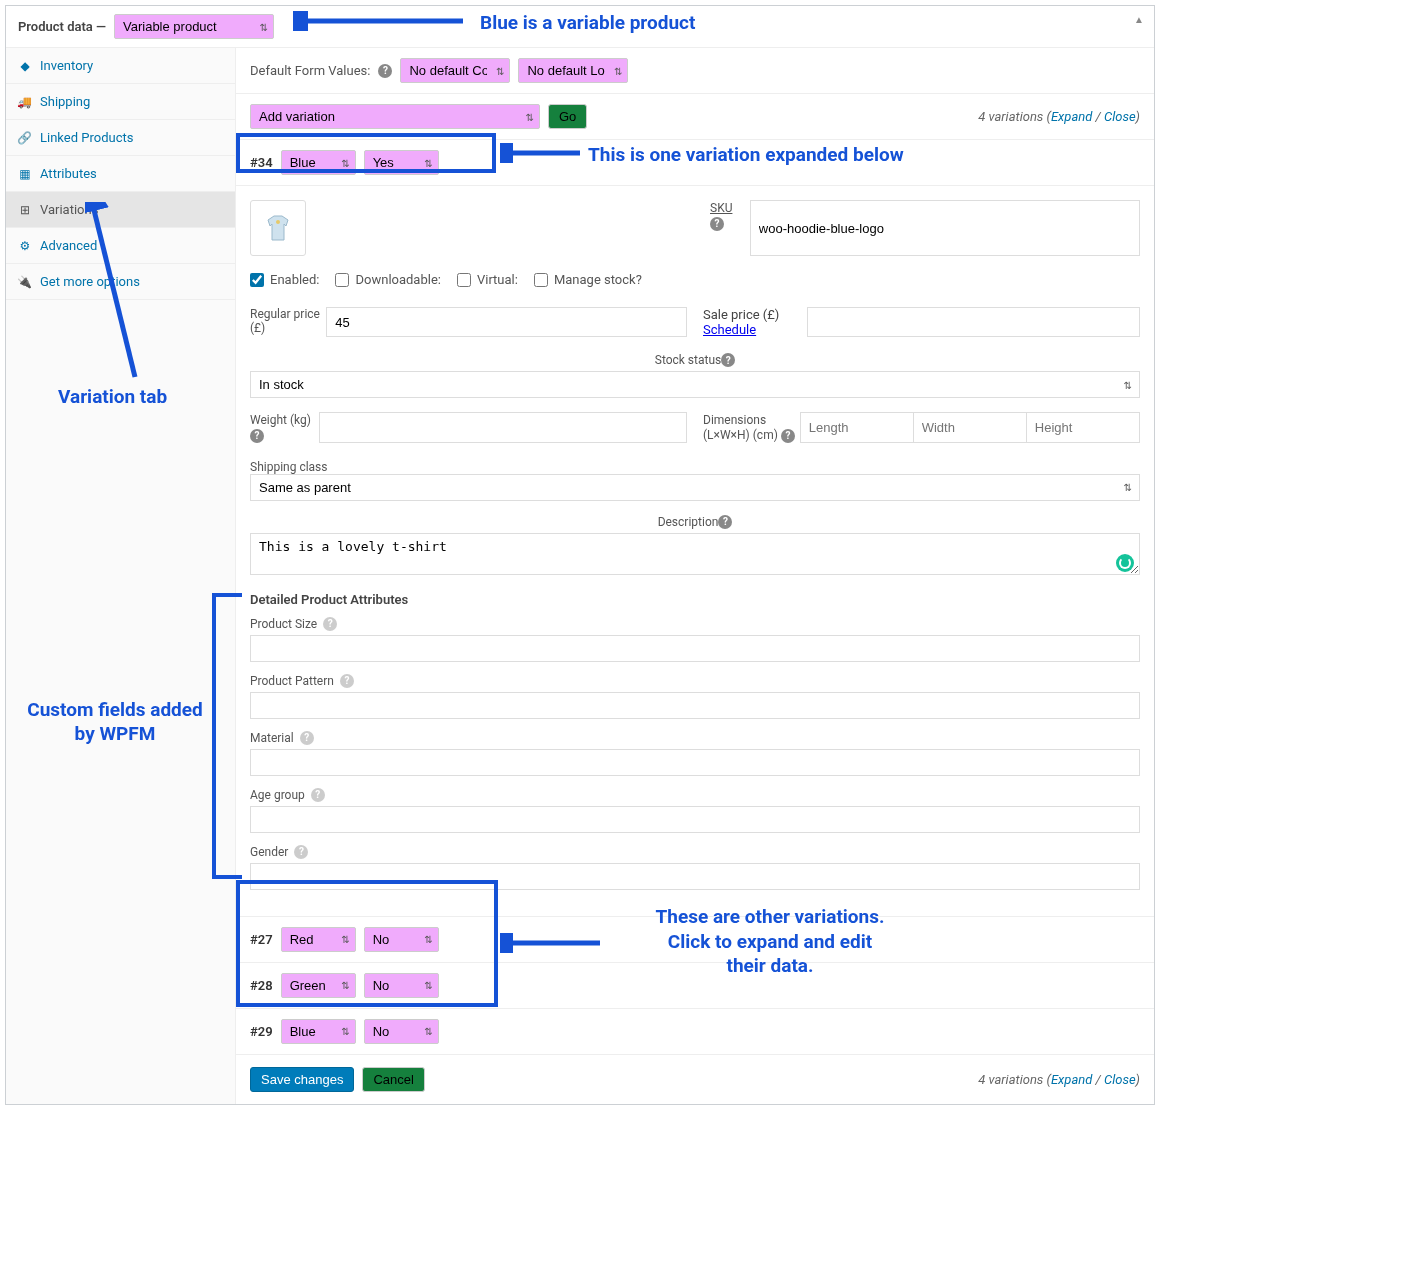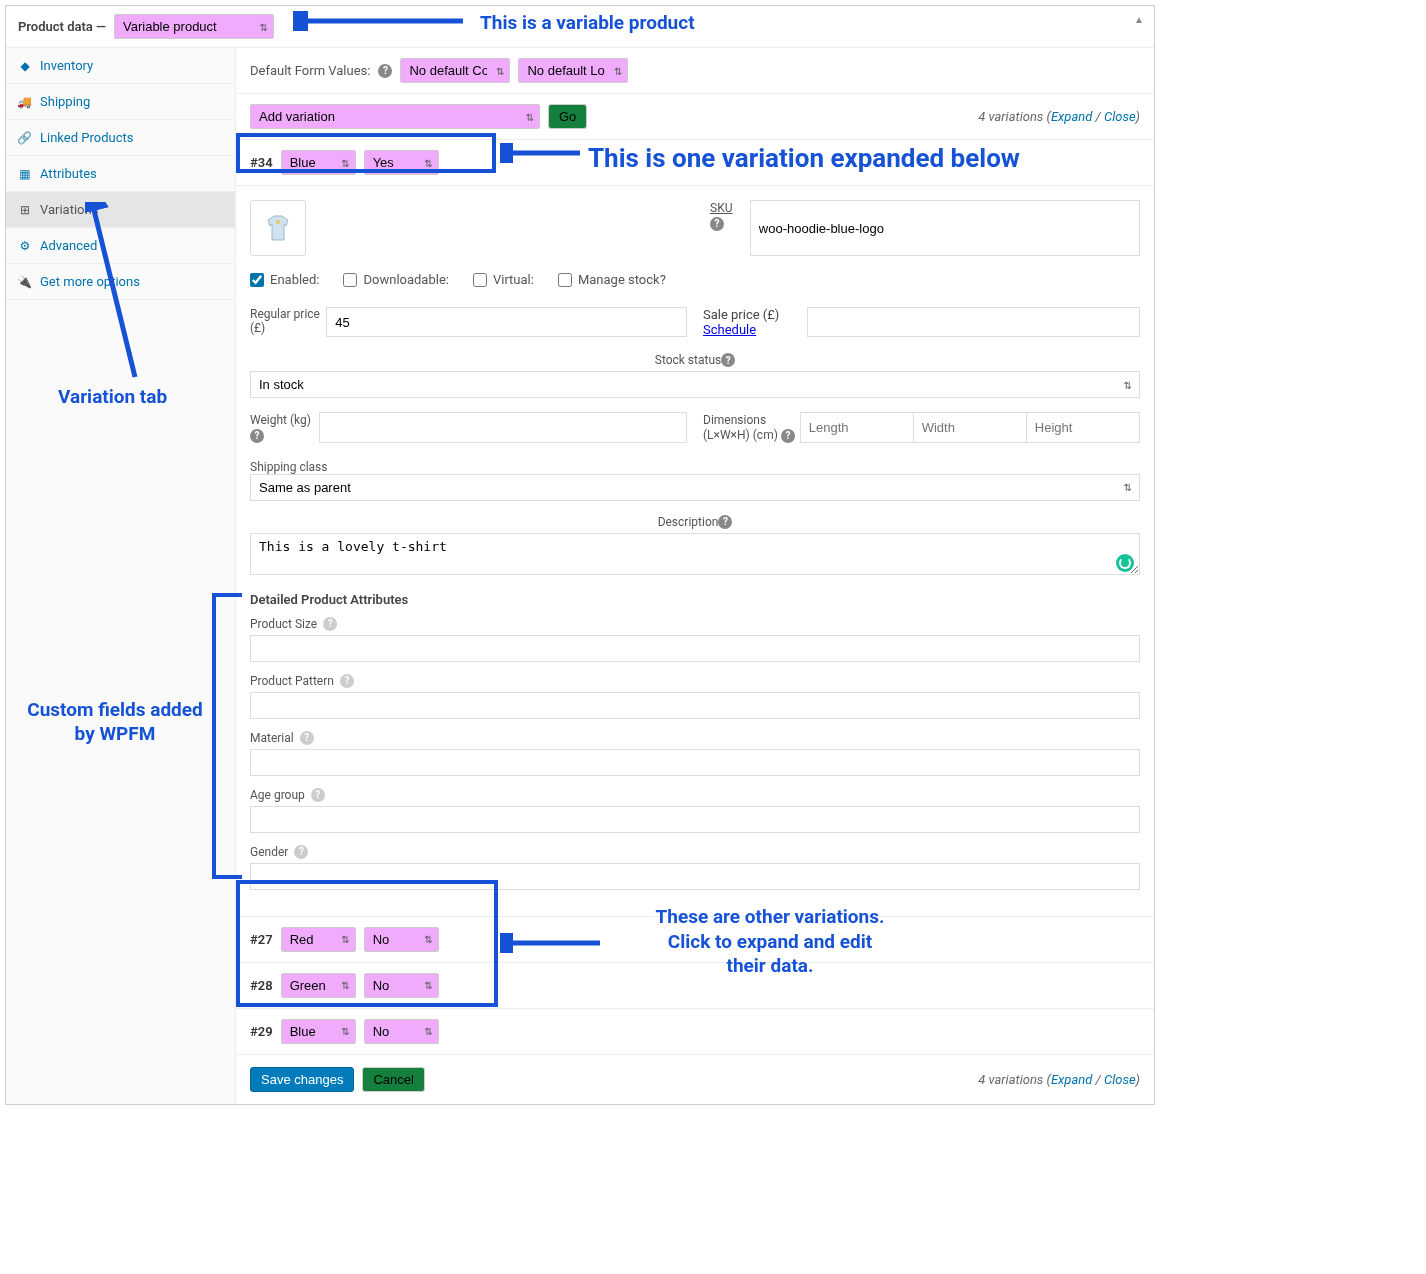--- a/index.html
+++ b/index.html
@@ -32,21 +32,21 @@
 .var-num { font-weight: 600; color: #333; }
 .var-body { padding: 14px; }
 .thumb { width: 56px; height: 56px; border: 1px solid #ddd; border-radius: 3px; display: flex; align-items: center; justify-content: center; background: #fff; }
 .thumb svg { width: 40px; height: 40px; }
 .row { display: flex; gap: 16px; margin-bottom: 16px; }
 .col { flex: 1; display: flex; flex-direction: row; gap: 4px; }
 .col label, .field label { font-size: 12px; color: #555; }
 .col .underline-label { text-decoration: underline; }
 input[type="text"] { width: 100%; padding: 5px 8px; border: 1px solid #ddd; font-size: 13px; }
 textarea { width: 100%; padding: 5px 8px; border: 1px solid #ddd; font-size: 13px; resize: both; min-height: 38px; }
-.checks { display: flex; gap: 24px; align-items: center; margin: 14px 0 20px; font-size: 13px; color: #555; }
+.checks { display: flex; gap: 16px; align-items: center; margin: 14px 0 20px; font-size: 13px; color: #555; }
 .checks label { display: flex; align-items: center; gap: 6px; }
 .checks input { width: 14px; height: 14px; accent-color: #0073aa; }
 .field { margin-bottom: 14px; }
 .field .label-row { display: flex; justify-content: center; align-items: center; margin-bottom: 4px; }
 .dims { display: flex; gap: 0; }
 .dims input { border-radius: 0; }
 .dims input:not(:first-child) { border-left: none; }
 .fullsel { width: 100%; padding: 5px 24px 5px 8px; border: 1px solid #ddd; background: #fff; appearance: none; font-size: 13px; }
 .fullsel-wrap { position: relative; }
 .fullsel-wrap .select-caret { right: 8px; }
@@ -347,27 +347,27 @@
 </div>
 
 <svg class="arrow" style="left:293px; top:6px; width:170px; height:20px;">
   <defs>
         <marker id="ah1" markerWidth="10" markerHeight="10" refX="1" refY="3" orient="auto">
           <path d="M0,0 L0,6 L9,3 z" fill="#1552d6"></path>
         </marker>
       </defs>
   <line x1="170" y1="10" x2="10" y2="10" stroke="#1552d6" stroke-width="5" marker-end="url(#ah1)"></line>
 </svg>
-<div class="annot" style="left:480px; top:6px; font-size:19px;">This is a variable product</div>
+<div class="annot" style="left:480px; top:6px; font-size:19px;">Blue is a variable product</div>
 
 <div class="annot-box" style="left:236px; top:128px; width:260px; height:40px;"></div>
 <svg class="arrow" style="left:500px; top:138px; width:80px; height:20px;">
   <line x1="80" y1="10" x2="8" y2="10" stroke="#1552d6" stroke-width="5" marker-end="url(#ah1)"></line>
 </svg>
-<div class="annot" style="left:588px; top:138px; font-size:26px;">This is one variation expanded below</div>
+<div class="annot" style="left:588px; top:138px; font-size:19px;">This is one variation expanded below</div>
 
 <svg class="arrow" style="left:85px; top:197px; width:60px; height:180px;">
   <line x1="50" y1="175" x2="8" y2="4" stroke="#1552d6" stroke-width="5" marker-end="url(#ah1)"></line>
 </svg>
 <div class="annot" style="left:58px; top:380px; font-size:19px;">Variation tab</div>
 
 <div class="annot-bracket" style="left:212px; top:588px; width:30px; height:286px;"></div>
 <div class="annot" style="left:20px; top:693px; font-size:19px; text-align:center; width:190px; line-height:1.25;">Custom fields added by WPFM</div>
 
 <div class="annot-box" style="left:236px; top:875px; width:262px; height:127px;"></div>

